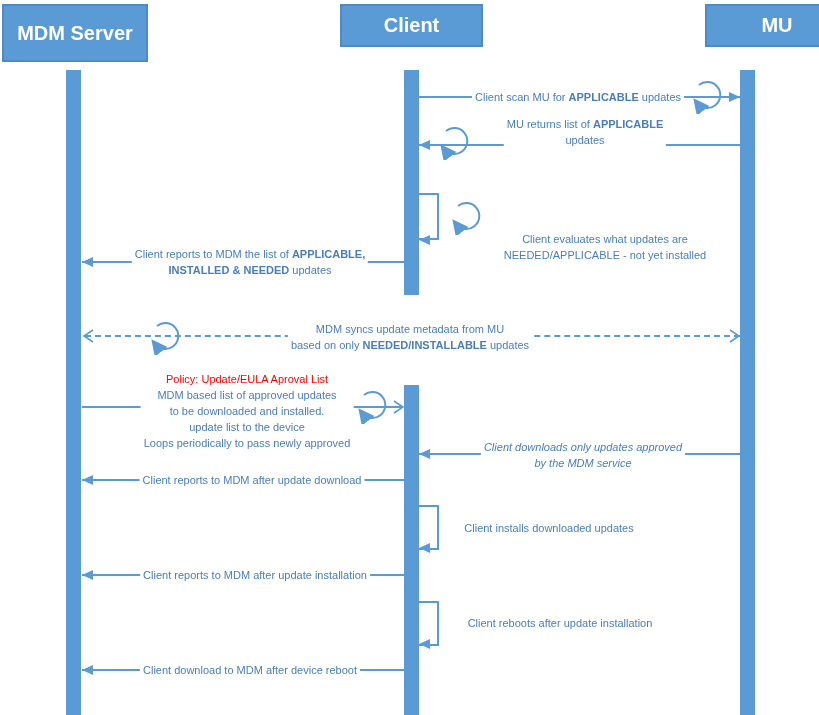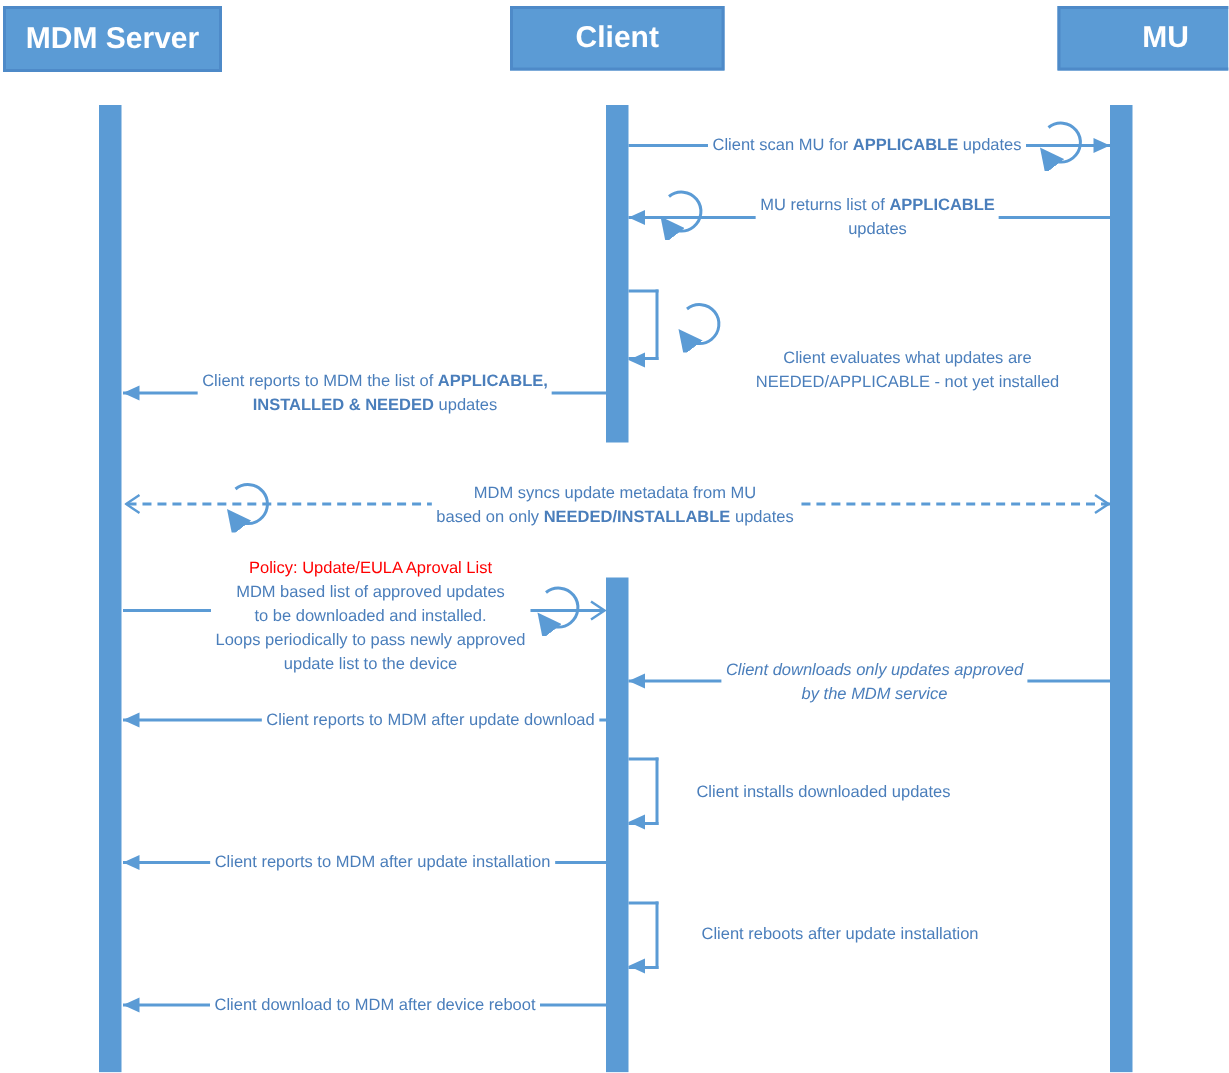--- a/index.html
+++ b/index.html
@@ -33,21 +33,21 @@
 <div id="stage">
 
   <svg width="0" height="0" style="position:absolute">
     <defs>
       <marker id="loopArrow" markerWidth="8" markerHeight="8" refX="5" refY="4" orient="auto">
         <path d="M0 0 L8 4 L0 8 z" fill="#5b9bd5"></path>
       </marker>
     </defs>
   </svg>
 
-  <div class="actor" style="left:2px;top:4px;width:146px;height:44px;">
+  <div class="actor" style="left:2px;top:4px;width:146px;height:58px;">
     <span>MDM Server</span>
   </div>
   <div class="actor" style="left:340px;top:4px;width:143px;height:43px;text-align:right;">
     <span>Client</span>
   </div>
   <div class="actor" style="left:705px;top:4px;width:144px;height:43px;">
     <span>MU</span>
   </div>
 
   <div class="lifeline" style="left:66px;top:70px;height:645px;"></div>
@@ -62,21 +62,21 @@
   </svg>
   <div class="msg-label" style="left:578px;top:97px;">
     <div><span>Client scan MU for </span><b>APPLICABLE</b><span> updates</span></div>
   </div>
 
   <div class="mline" style="left:419px;top:144px;width:321px;"></div>
   <div class="ahl" style="left:419px;top:140px;"></div>
   <svg class="loop" style="left:436px;top:124px;" viewBox="0 0 36 36">
     <path d="M10 7 A13 13 0 1 1 8 25" marker-end="url(#loopArrow)"></path>
   </svg>
-  <div class="msg-label" style="left:585px;top:145px;">
+  <div class="msg-label" style="left:585px;top:132px;">
     <div><span>MU returns list of </span><b>APPLICABLE</b></div>
     <div>updates</div>
   </div>
 
   <div class="selfloop" style="left:419px;top:193px;height:47px;"></div>
   <div class="ahl" style="left:419px;top:235px;"></div>
   <svg class="loop" style="left:448px;top:199px;" viewBox="0 0 36 36">
     <path d="M10 7 A13 13 0 1 1 8 25" marker-end="url(#loopArrow)"></path>
   </svg>
   <div class="msg-label" style="left:605px;top:218px;margin-top:29px;">
@@ -110,34 +110,34 @@
   <svg class="chev" style="left:392px;top:400px;" viewBox="0 0 12 14">
     <path d="M2 1 L11 7 L2 13"></path>
   </svg>
   <svg class="loop" style="left:354px;top:388px;" viewBox="0 0 36 36">
     <path d="M10 7 A13 13 0 1 1 8 25" marker-end="url(#loopArrow)"></path>
   </svg>
   <div class="msg-label" style="left:247px;top:411px;">
     <div class="policy-title">Policy: Update/EULA Aproval List</div>
     <div>MDM based list of approved updates</div>
     <div>to be downloaded and installed.</div>
+    <div>update list to the device</div>
     <div>Loops periodically to pass newly approved</div>
-    <div>update list to the device</div>
   </div>
 
   <div class="mline" style="left:419px;top:453px;width:321px;"></div>
   <div class="ahl" style="left:419px;top:449px;"></div>
   <div class="msg-label" style="left:583px;top:455px;font-style:italic;">
     <div>Client downloads only updates approved</div>
     <div>by the MDM service</div>
   </div>
 
   <div class="mline" style="left:82px;top:479px;width:322px;"></div>
   <div class="ahl" style="left:82px;top:475px;"></div>
-  <div class="msg-label" style="left:252px;top:480px;margin-left:35px;">
+  <div class="msg-label" style="left:252px;top:480px;">
     <div>Client reports to MDM after update download</div>
   </div>
 
   <div class="selfloop" style="left:419px;top:505px;height:45px;"></div>
   <div class="ahl" style="left:419px;top:543px;"></div>
   <div class="msg-label" style="left:549px;top:528px;">
     <div>Client installs downloaded updates</div>
   </div>
 
   <div class="mline" style="left:82px;top:574px;width:322px;"></div>

